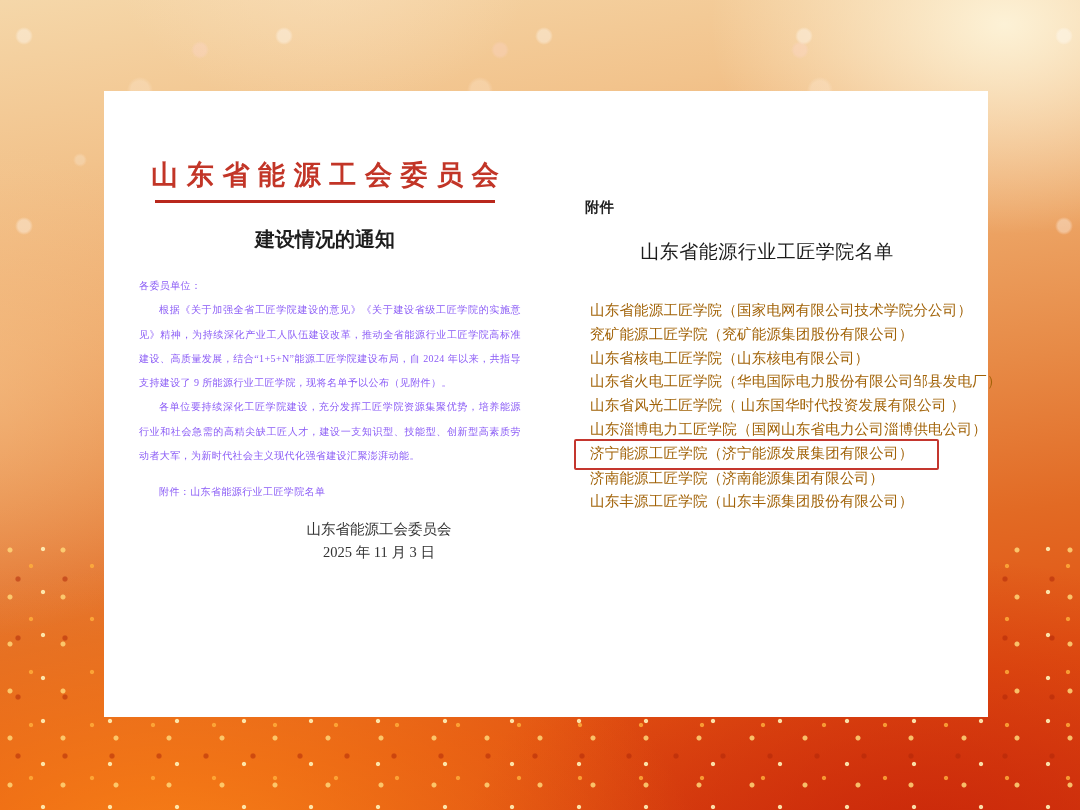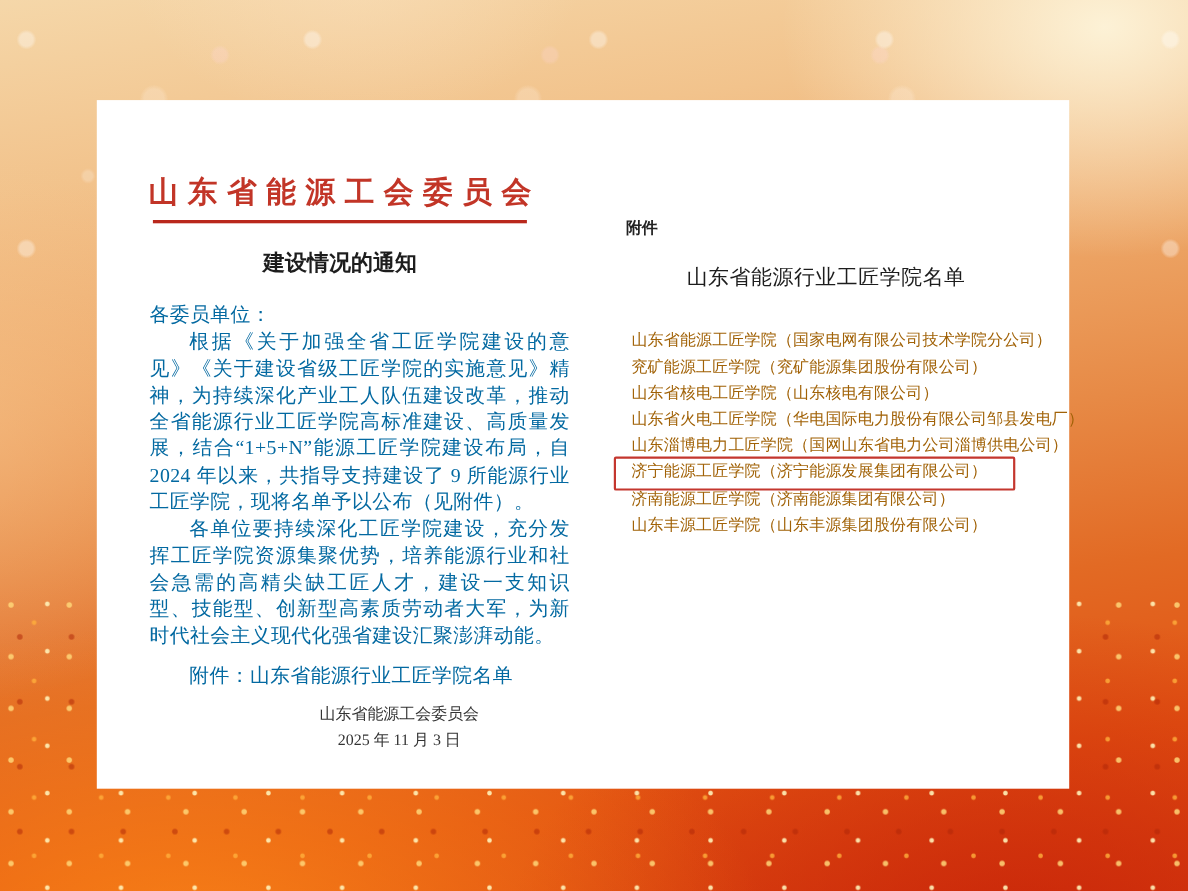--- a/index.html
+++ b/index.html
@@ -34,38 +34,38 @@
     background-image:
       radial-gradient(circle at 10px 10px, rgba(255,214,120,.9) 0 2px, transparent 3px),
       radial-gradient(circle at 31px 26px, rgba(255,175,60,.85) 0 1.6px, transparent 2.6px),
       radial-gradient(circle at 18px 39px, rgba(175,38,8,.55) 0 2px, transparent 3.2px),
       radial-gradient(circle at 43px 9px, rgba(255,242,185,.95) 0 1.6px, transparent 2.6px),
       radial-gradient(circle at 52px 33px, rgba(255,200,90,.8) 0 1.2px, transparent 2.2px);
     background-size:53px 47px,61px 53px,47px 59px,67px 43px,41px 37px;
   }
   
   .paper{
-    position:absolute;left:88px;top:91px;width:884px;height:626px;
+    position:absolute;left:104px;top:91px;width:884px;height:626px;
     background:#ffffff;display:flex;
   }
   .page{width:442px;box-sizing:border-box;position:relative;}
   
   .letterhead{
     margin-top:66px;text-align:center;
     font-size:27px;font-weight:bold;letter-spacing:.32em;text-indent:.32em;
     color:#c23527;
   }
   .letterhead-rule{width:340px;height:3px;margin:7px auto 0;background:#b9281c;}
   .doc-title{
     margin-top:23px;text-align:center;font-size:20px;font-weight:bold;
     color:#1d1d1d;line-height:26px;
   }
   .doc-body{
-    margin:22px 8px 0 48px;width:382px;
-    font-size:18px;line-height:24.3px;color:#0369a1;
+    margin:22px 8px 0 35px;width:382px;
+    font-size:10px;line-height:24.3px;color:#8b5cf6;
     text-align:justify;letter-spacing:.4px;
   }
   .doc-body p{margin:0;text-indent:2em;}
   .doc-body p.salutation{text-indent:0;}
   .attachment-note{margin-top:12px;text-indent:2em;}
   .sign-block{width:260px;margin:13px 0 0 145px;text-align:center;
     font-size:14.5px;line-height:23px;color:#333;}
   
   .att-label{margin:107px 0 0 39px;font-size:14.5px;font-weight:bold;color:#222;}
   .att-title{margin-top:22px;text-align:center;font-size:19px;font-weight:normal;
@@ -110,20 +110,22 @@
     <div class="att-list">
       <div class="att-row">
         <span>山东省能源工匠学院（国家电网有限公司技术学院分公司）</span></div>
       <div class="att-row">
         <span>兖矿能源工匠学院（兖矿能源集团股份有限公司）</span></div>
       <div class="att-row">
         <span>山东省核电工匠学院（山东核电有限公司）</span></div>
       <div class="att-row">
         <span>山东省火电工匠学院（华电国际电力股份有限公司邹县发电厂）</span></div>
       <div class="att-row">
+        <span>山东省风光工匠学院（ 山东国华时代投资发展有限公司 ）</span></div>
+      <div class="att-row">
         <span>山东淄博电力工匠学院（国网山东省电力公司淄博供电公司）</span></div>
       <div class="att-row">
         <span class="hl">济宁能源工匠学院（济宁能源发展集团有限公司）</span></div>
       <div class="att-row">
         <span>济南能源工匠学院（济南能源集团有限公司）</span></div>
       <div class="att-row">
         <span>山东丰源工匠学院（山东丰源集团股份有限公司）</span></div>
     </div>
   </div>
 

